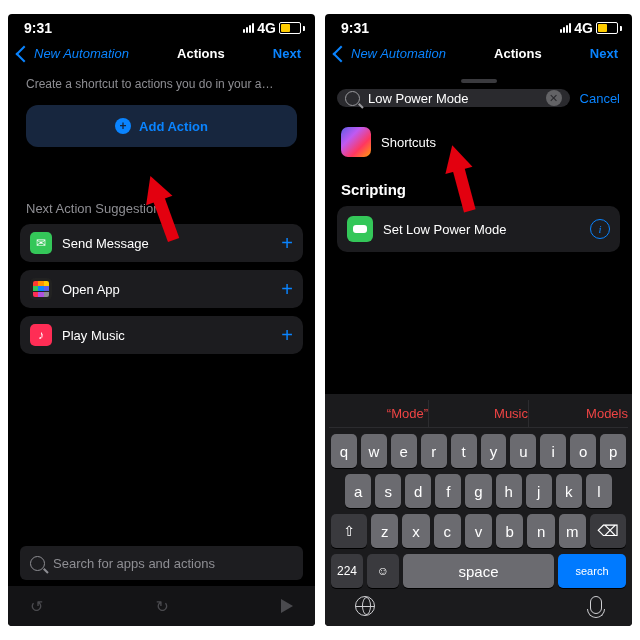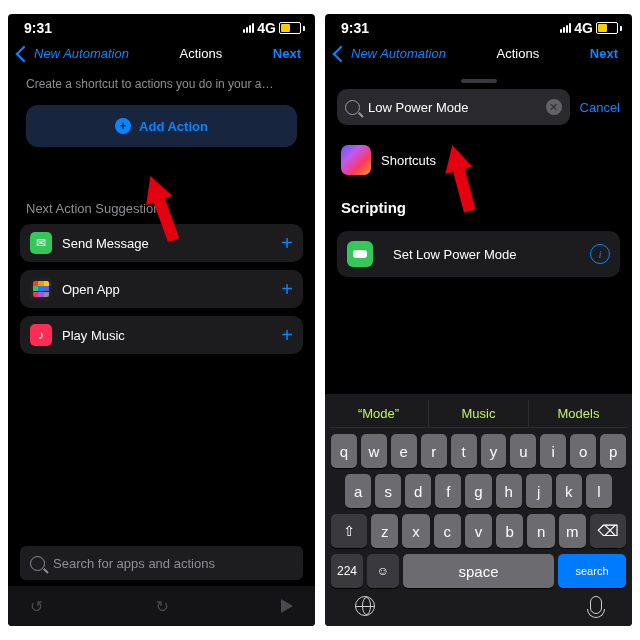--- a/index.html
+++ b/index.html
@@ -40,21 +40,21 @@
   .batt{display:flex;align-items:center;gap:2px}
   .batt .body{width:20px;height:10px;border:1px solid #fff;border-radius:2px;position:relative}
   .batt .body::after{content:"";position:absolute;left:1px;top:1px;bottom:1px;width:45%;
     background:#ffcc00;border-radius:1px;}
   .batt .cap{width:2px;height:5px;background:#fff;border-radius:0 1px 1px 0}
 
   
   .nav{display:flex;align-items:center;justify-content:space-between;
     padding:8px 14px 10px 10px;}
   .nav .back{display:flex;align-items:center;gap:2px;color:var(--blue);font-style:italic;}
-  .nav .title{color:#fff;font-weight:400;}
+  .nav .title{color:#fff;font-weight:700;}
   .nav .next{color:var(--blue);font-weight:600;}
   .chev-left{width:10px;height:10px;border-left:2px solid var(--blue);
     border-bottom:2px solid var(--blue);transform:rotate(45deg);margin-right:2px;}
 
   
   .hint{color:var(--muted);padding:6px 18px 14px;font-size:12px;}
   .add-btn{margin:0 18px;background:#17263e;border-radius:12px;
     color:var(--blue);font-weight:600;height:42px;display:flex;
     align-items:center;justify-content:center;gap:8px;}
   .plus-circle{width:16px;height:16px;border-radius:50%;background:var(--blue);
@@ -83,42 +83,42 @@
   .mag::after{content:"";position:absolute;width:6px;height:1.6px;background:var(--muted);
     right:-5px;bottom:-2px;transform:rotate(45deg)}
   .bottombar{background:#141416;height:40px;display:flex;align-items:center;
     justify-content:space-between;padding:0 22px;color:#4a4a4e;font-size:16px}
   .bottombar .play{width:0;height:0;border-left:12px solid #4a4a4e;
     border-top:7px solid transparent;border-bottom:7px solid transparent}
 
   
   .grabber{width:36px;height:4px;background:#3a3a3e;border-radius:3px;margin:8px auto 6px}
   .search-row{display:flex;align-items:center;gap:10px;padding:0 12px 10px}
-  .search-field{flex:1;background:#2a2a2e;border-radius:10px;height:36px;
+  .search-field{flex:1;background:#2a2a2e;border-radius:10px;height:18px;
     display:flex;align-items:center;gap:8px;padding:0 8px;color:#fff}
   .search-field .mag{border-color:#9a9a9e}
   .search-field .mag::after{background:#9a9a9e}
   .clear{width:16px;height:16px;border-radius:50%;background:#636366;color:#2a2a2e;
     display:flex;align-items:center;justify-content:center;font-size:11px;line-height:1}
   .cancel{color:var(--blue)}
   .app-row{display:flex;align-items:center;gap:10px;padding:10px 16px}
   .app-icon{width:30px;height:30px;border-radius:7px;
     background:linear-gradient(135deg,#5e5ce6,#bf5af2,#ff375f,#ff9f0a);}
   .section-h{font-weight:600;padding:14px 16px 8px;font-size:15px}
-  .action-tile{margin:7px 12px;background:var(--tile);border-radius:10px;
-    display:flex;align-items:center;padding:10px;gap:20px}
+  .action-tile{margin:0 12px;background:var(--tile);border-radius:10px;
+    display:flex;align-items:center;padding:10px;gap:10px}
   .act-ic{width:26px;height:26px;border-radius:6px;background:var(--green);
     display:flex;align-items:center;justify-content:center}
   .act-ic i{display:block;width:14px;height:8px;border-radius:3px;background:#fff}
   .info{width:18px;height:18px;border:1.6px solid var(--blue);border-radius:50%;
     display:flex;align-items:center;justify-content:center;color:var(--blue);font-size:11px;font-style:italic;font-family:serif}
 
   
   .kbd{margin-top:auto;background:#1b1b1d;padding:6px 4px 4px}
-  .pred{display:flex;color:#bef264;font-size:13px;text-align:center;border-bottom:1px solid #2c2c2f}
+  .pred{display:flex;color:#ef4444;font-size:13px;text-align:right;border-bottom:1px solid #2c2c2f}
   .pred div{flex:1;padding:6px 0}
   .pred div+div{border-left:1px solid #2c2c2f}
   .krow{display:flex;gap:4px;justify-content:center;margin:6px 2px}
   .key{flex:1;background:var(--key);color:#fff;border-radius:5px;height:34px;
     display:flex;align-items:center;justify-content:center;font-size:15px;
     box-shadow:0 1px 0 #000}
   .krow.mid{padding:0 14px}
   .key.dark{background:var(--key-dark)}
   .key.wide{flex:0 0 36px}
   .shift{font-size:14px}

